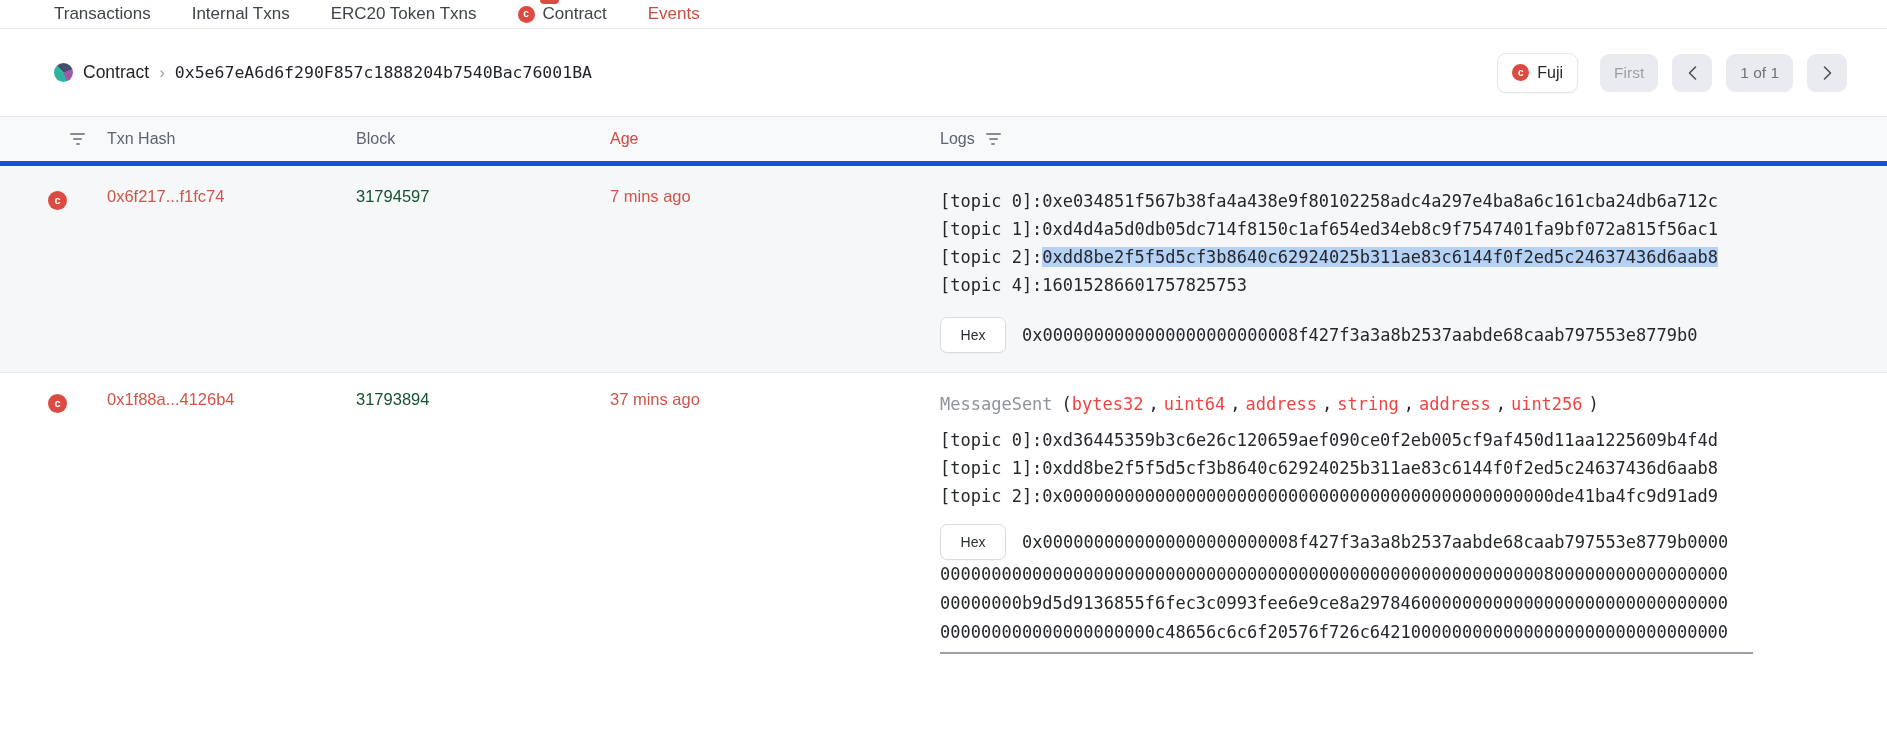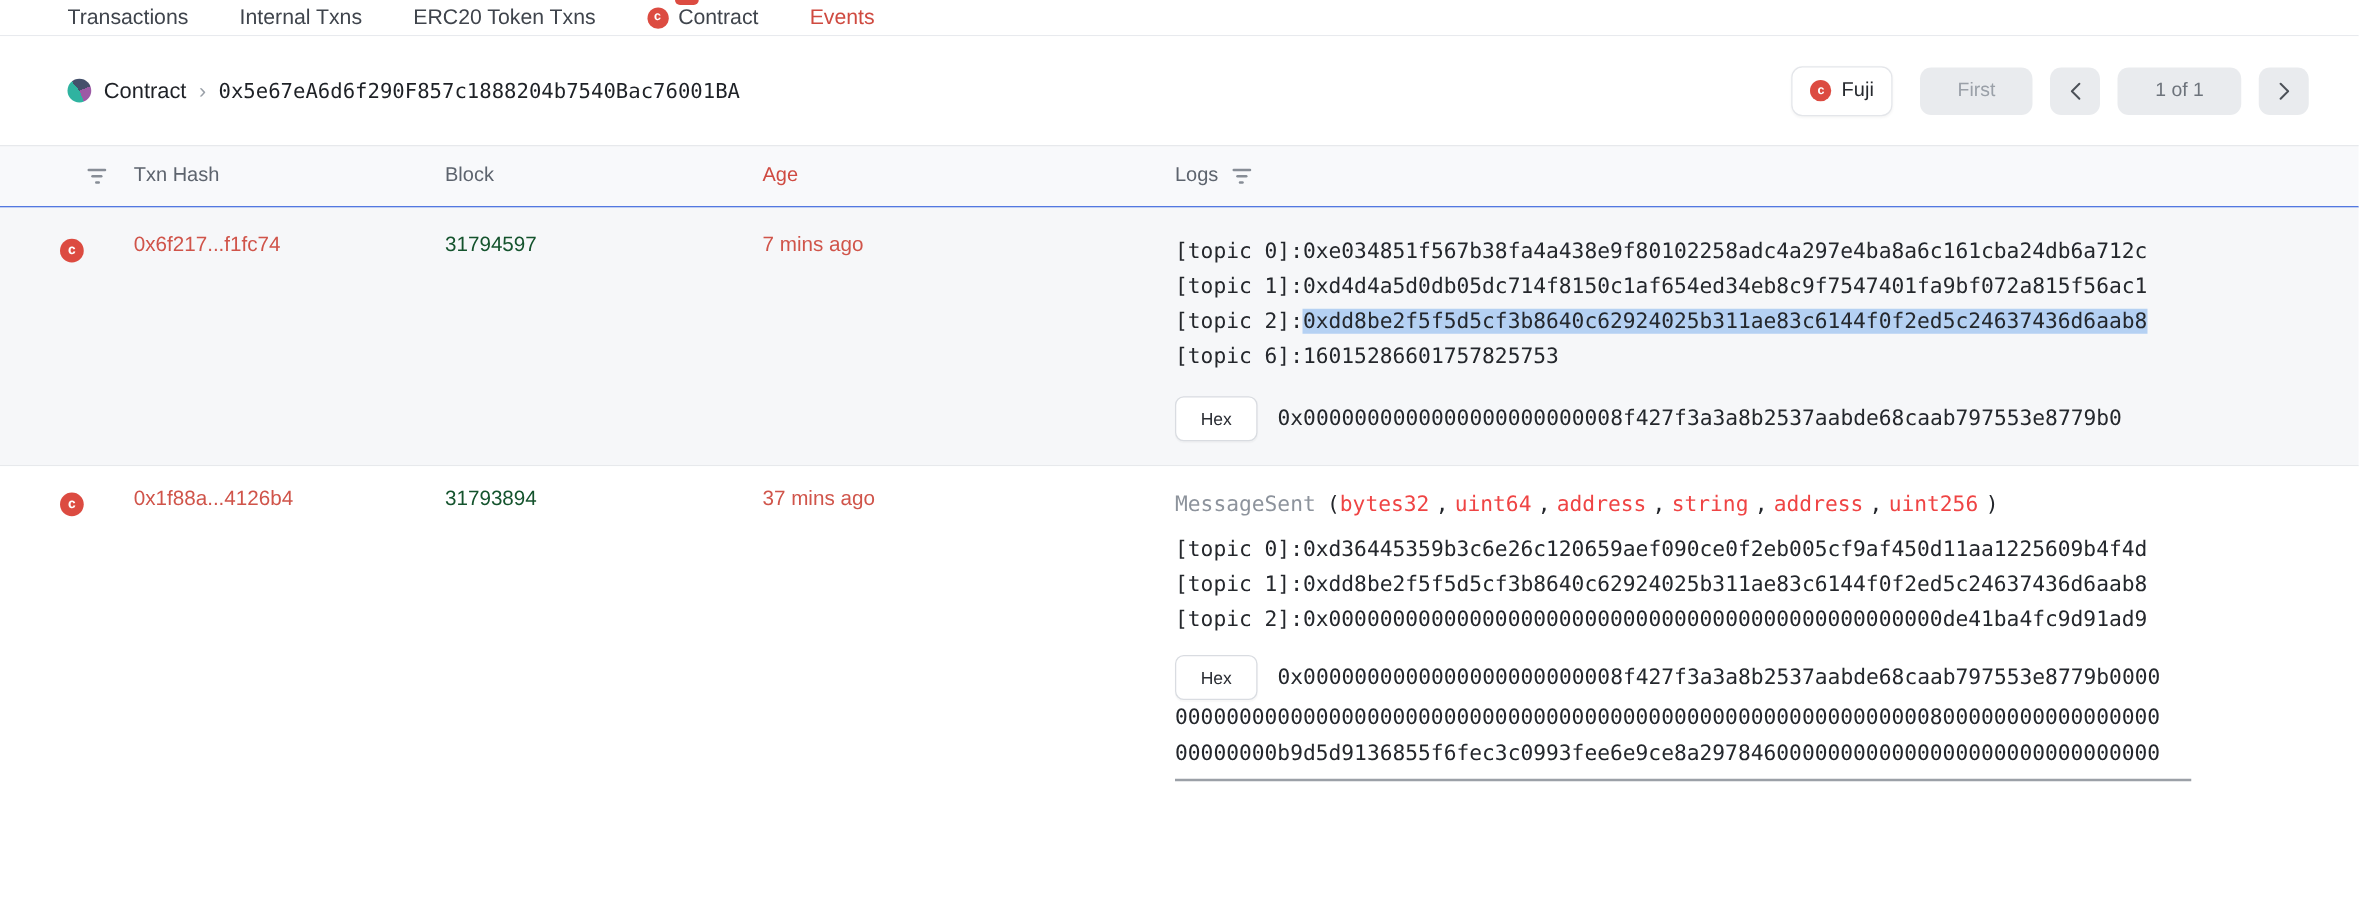--- a/index.html
+++ b/index.html
@@ -55,41 +55,41 @@
 
   .pager { display: flex; align-items: center; gap: 14px; }
   .chip {
     display: flex; align-items: center; gap: 8px;
     background: #fff; border: 1px solid #e4e6ea; border-radius: 9px;
     height: 40px; padding: 0 14px; font-size: 16px; color: #26292e; font-weight: 500;
     box-shadow: 0 1px 2px rgba(0,0,0,.04); cursor: pointer; margin-right: 8px;
   }
   .pbtn {
     background: #e9ebee; border: none; border-radius: 9px;
-    height: 38px; min-width: 40px; padding: 0 30px;
+    height: 38px; min-width: 40px; padding: 0 14px;
     font-family: "Liberation Sans", sans-serif;
     font-size: 15.5px; color: #6d737b;
     display: inline-flex; align-items: center; justify-content: center; cursor: pointer;
   }
   .pbtn.muted { color: #9aa0a8; }
   .pbtn.sq { padding: 0 12px; }
   .pbtn svg { display: block; }
 
   
   .grid5 {
     display: grid;
     grid-template-columns: 59px 249px 254px 330px 1fr;
     padding-left: 48px; padding-right: 40px;
   }
   .thead {
     height: 50px;
     align-items: center;
     background: #f8f9fb;
     border-top: 1px solid #e7e9ec;
-    border-bottom: 1px solid #1d4ed8;
+    border-bottom: 5px solid #1d4ed8;
     font-size: 16px; color: #5d646e;
   }
   .th-age { color: #cf4a41; cursor: pointer; }
   .th-logs { display: flex; align-items: center; gap: 11px; }
   .filter-icon { display: inline-flex; flex-direction: column; gap: 3px; align-items: center; cursor: pointer; padding: 3px 0; }
   .filter-icon i { display: block; height: 2px; border-radius: 1px; background: #878d96; }
   .filter-icon .b1 { width: 15px; }
   .filter-icon .b2 { width: 9px; }
   .filter-icon .b3 { width: 4px; }
 
@@ -207,21 +207,21 @@
     <div class="cell icon-cell">
       <span class="c-badge">c</span>
     </div>
     <div class="cell"><a class="hash-link">0x6f217...f1fc74</a></div>
     <div class="cell block">31794597</div>
     <div class="cell age">7 mins ago</div>
     <div class="logs-cell">
       <div class="topic-line"><span>[topic 0]:</span><span>0xe034851f567b38fa4a438e9f80102258adc4a297e4ba8a6c161cba24db6a712c</span></div>
       <div class="topic-line"><span>[topic 1]:</span><span>0xd4d4a5d0db05dc714f8150c1af654ed34eb8c9f7547401fa9bf072a815f56ac1</span></div>
       <div class="topic-line"><span>[topic 2]:</span><span class="hl">0xdd8be2f5f5d5cf3b8640c62924025b311ae83c6144f0f2ed5c24637436d6aab8</span></div>
-      <div class="topic-line"><span>[topic 6]:</span><span>16015286601757825753</span></div>
+      <div class="topic-line"><span>[topic 4]:</span><span>16015286601757825753</span></div>
       <div class="hex-row m18">
         <button class="hex-btn">Hex</button>
         <span class="hexline">0x0000000000000000000000008f427f3a3a8b2537aabde68caab797553e8779b0</span>
       </div>
     </div>
   </div>
 
   <div class="grid5 trow r2">
     <div class="cell icon-cell">
       <span class="c-badge">c</span>
@@ -236,18 +236,19 @@
       <div class="topic-line"><span>[topic 0]:</span><span>0xd36445359b3c6e26c120659aef090ce0f2eb005cf9af450d11aa1225609b4f4d</span></div>
       <div class="topic-line"><span>[topic 1]:</span><span>0xdd8be2f5f5d5cf3b8640c62924025b311ae83c6144f0f2ed5c24637436d6aab8</span></div>
       <div class="topic-line"><span>[topic 2]:</span><span>0x000000000000000000000000000000000000000000000000de41ba4fc9d91ad9</span></div>
       <div class="hex-row m14">
         <button class="hex-btn">Hex</button>
         <span class="hexline">0x0000000000000000000000008f427f3a3a8b2537aabde68caab797553e8779b0000</span>
       </div>
       <div class="hexlines">
         <div>00000000000000000000000000000000000000000000000000000000000800000000000000000</div>
         <div>00000000b9d5d9136855f6fec3c0993fee6e9ce8a297846000000000000000000000000000000</div>
+        <div>000000000000000000000c48656c6c6f20576f726c64210000000000000000000000000000000</div>
       </div>
       <div class="log-divider"></div>
     </div>
   </div>
 
 </section>
 
 </body></html>

